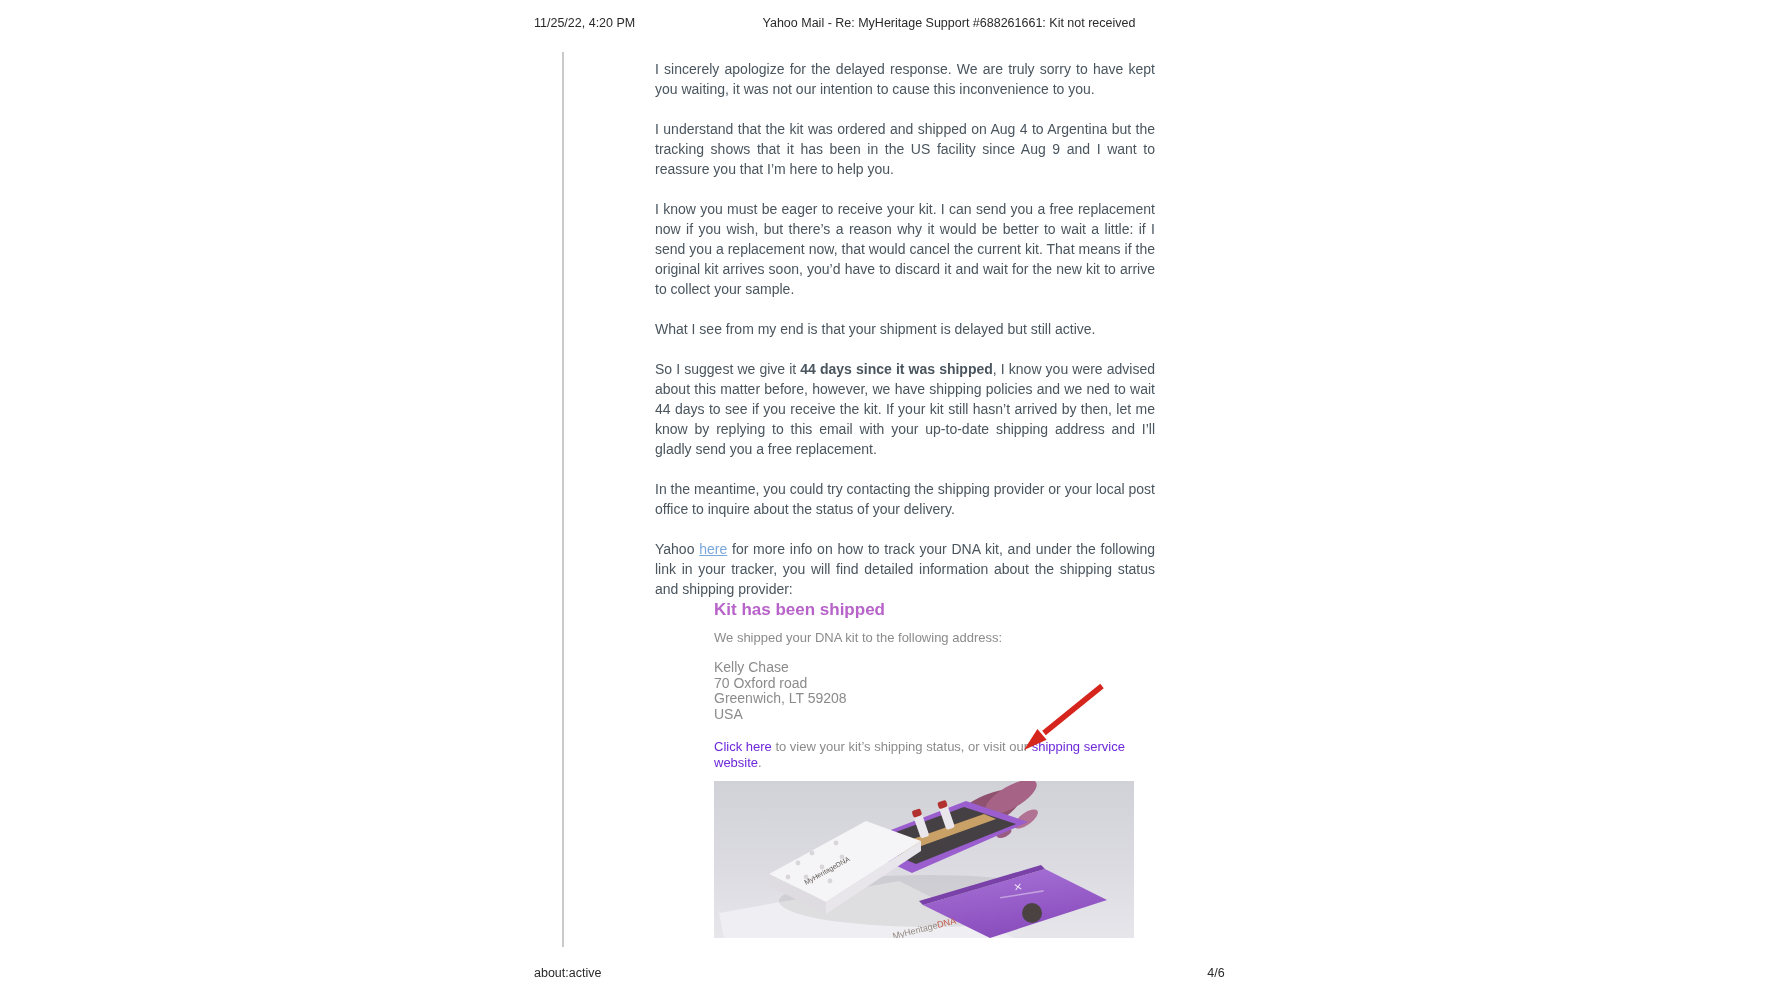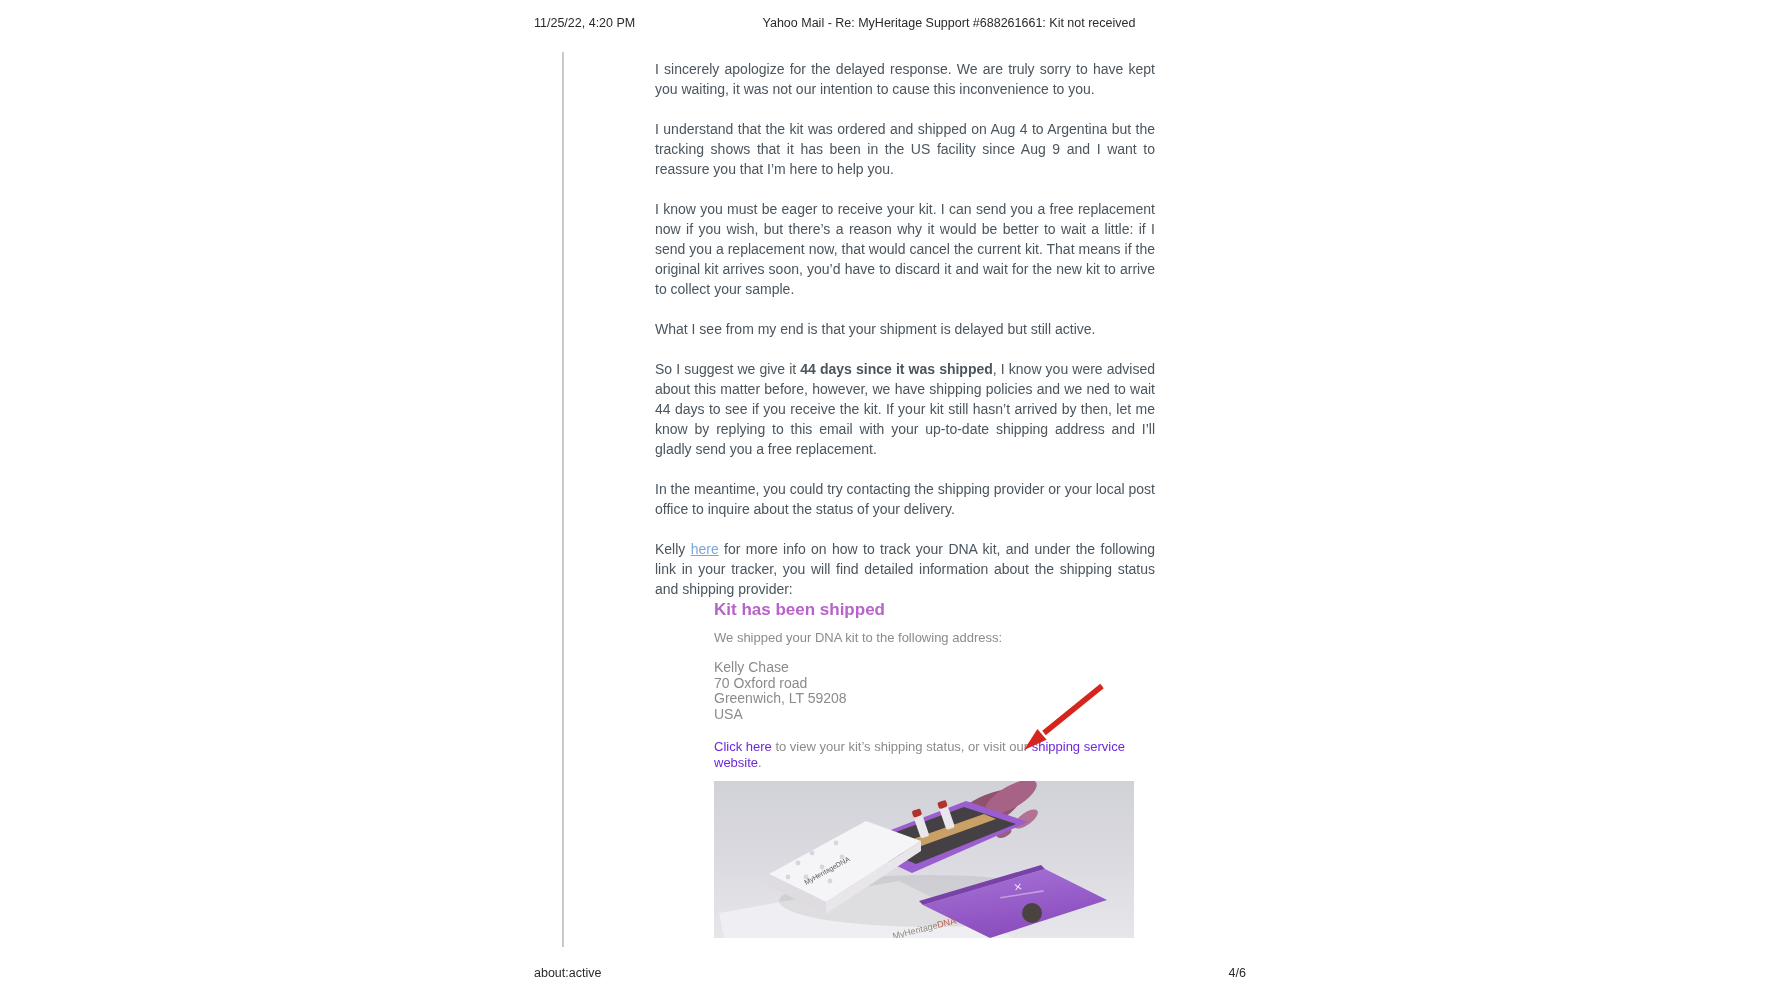--- a/index.html
+++ b/index.html
@@ -45,42 +45,42 @@
   .tracker-address div { font-size: 14px; line-height: 15.5px; color: #8b8b8b; }
   .tracker-status { font-size: 13px; line-height: 16px; color: #8b8b8b; margin-bottom: 10px; }
   .link-purple { color: #6d28d9; cursor: pointer; text-decoration: none; }
   .kit-figure { width: 420px; height: 157px; display: block; }
   .red-arrow { position: absolute; left: 1000px; top: 680px; pointer-events: none; }
   .print-footer-url {
     position: absolute; left: 534px; top: 966px;
     font-size: 12.5px; color: #2a2a2a; white-space: nowrap;
   }
   .print-footer-page {
-    position: absolute; left: 1186px; top: 966px; width: 60px; text-align: right;
+    position: absolute; left: 1186px; top: 966px; width: 60px; text-align: center;
     font-size: 12.5px; color: #2a2a2a; white-space: nowrap;
   }
 </style>
 </head>
 <body>
 
 <div class="page">
 
   <span class="print-header-date">11/25/22, 4:20 PM</span>
   <span class="print-header-title">Yahoo Mail - Re: MyHeritage Support #688261661: Kit not received</span>
 
   <div class="quote-line"></div>
 
   <div class="email-body">
     <p>I sincerely apologize for the delayed response. We are truly sorry to have kept you waiting, it was not our intention to cause this inconvenience to you.</p>
     <p>I understand that the kit was ordered and shipped on Aug 4 to Argentina but the tracking shows that it has been in the US facility since Aug 9 and I want to reassure you that I’m here to help you.</p>
     <p>I know you must be eager to receive your kit. I can send you a free replacement now if you wish, but there’s a reason why it would be better to wait a little: if I send you a replacement now, that would cancel the current kit. That means if the original kit arrives soon, you’d have to discard it and wait for the new kit to arrive to collect your sample.</p>
     <p>What I see from my end is that your shipment is delayed but still active.</p>
     <p><span>So I suggest we give it </span><b>44 days since it was shipped</b><span>, I know you were advised about this matter before, however, we have shipping policies and we ned to wait 44 days to see if you receive the kit. If your kit still hasn’t arrived by then, let me know by replying to this email with your up-to-date shipping address and I’ll gladly send you a free replacement.</span></p>
     <p>In the meantime, you could try contacting the shipping provider or your local post office to inquire about the status of your delivery.</p>
-    <p class="mb0"><span>Kelly </span><a class="link-blue">here</a><span> for more info on how to track your DNA kit, and under the following link in your tracker, you will find detailed information about the shipping status and shipping provider:</span></p>
+    <p class="mb0"><span>Yahoo </span><a class="link-blue">here</a><span> for more info on how to track your DNA kit, and under the following link in your tracker, you will find detailed information about the shipping status and shipping provider:</span></p>
 
     <div class="tracker">
       <div class="tracker-heading">Kit has been shipped</div>
       <div class="tracker-intro">We shipped your DNA kit to the following address:</div>
       <div class="tracker-address">
         <div>Kelly Chase</div>
         <div>70 Oxford road</div>
         <div>Greenwich, LT 59208</div>
         <div>USA</div>
       </div>

